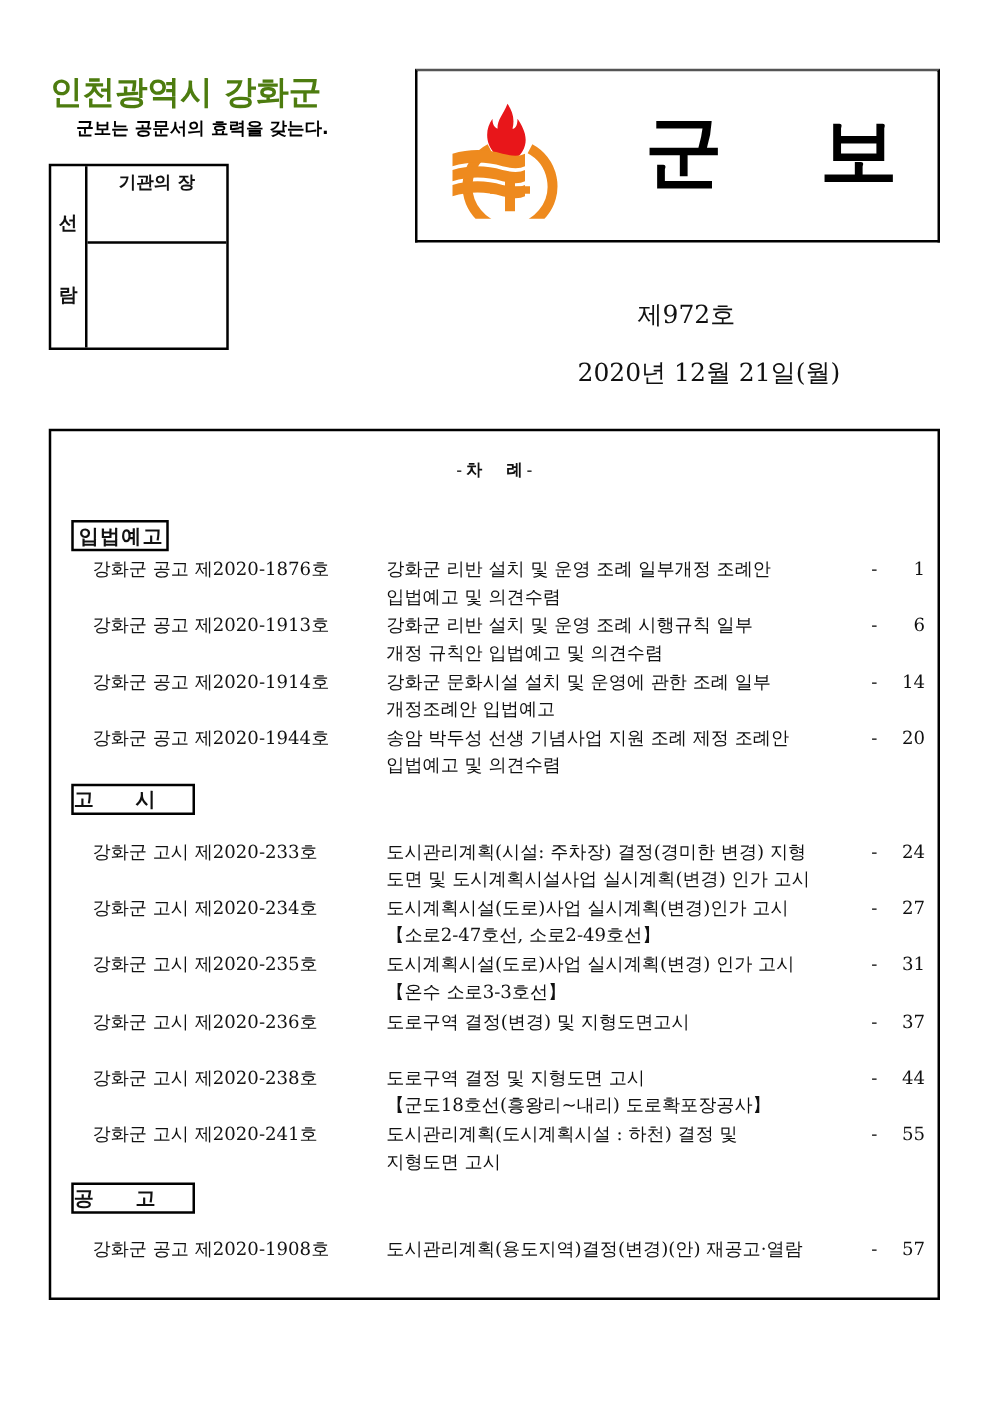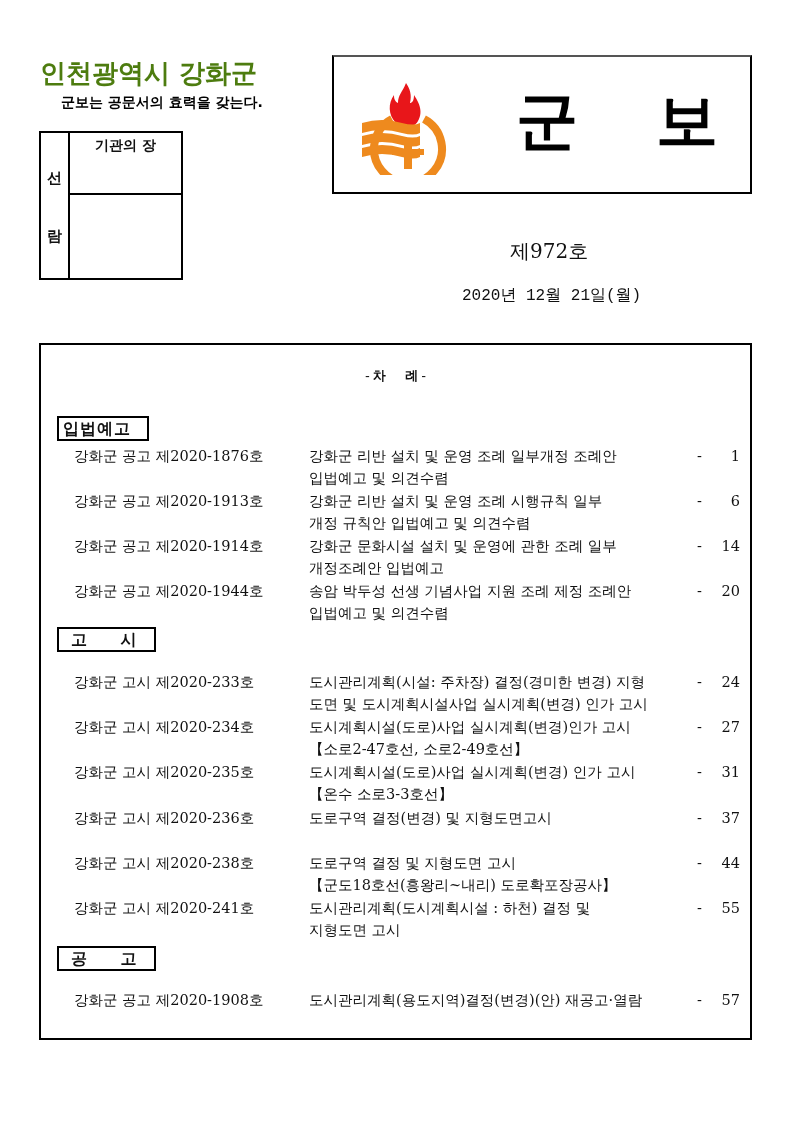--- a/index.html
+++ b/index.html
@@ -44,38 +44,38 @@
   }
   .title-logo { position: absolute; left: 24px; top: 22px; width: 96px; height: 96px; }
   .title-text {
     position: absolute; top: 24px; font-family: "DejaVu Sans", "Liberation Sans", sans-serif;
     font-weight: bold; font-size: 62px; line-height: 80px; color: #000;
   }
   .issue-no {
     left: 510px; top: 238px; font-size: 20px; white-space: nowrap;
   }
   .issue-date {
-    left: 462px; top: 285px; font-size: 16px; white-space: nowrap; font-family: Liberation Mono, monospace;
+    left: 462px; top: 285px; font-size: 20px; white-space: nowrap;
   }
 
   
   .toc-box {
     left: 39px; top: 343px; width: 713px; height: 697px;
     border: 2px solid #000; box-sizing: border-box;
   }
   .toc-title {
     position: absolute; left: 0; right: 0; top: 22px; text-align: center;
     font-family: Liberation Serif, serif; font-weight: bold; font-size: 13px;
     white-space: pre;
   }
   .section-box {
     position: absolute; left: 16px; width: 99px; height: 25px;
     border: 2px solid #000; box-sizing: border-box;
     font-family: "DejaVu Sans", "Liberation Sans", sans-serif; font-weight: bold; font-size: 16px;
-    line-height: 21px; padding-left: 12px; white-space: pre;
+    line-height: 21px; padding-left: 0; white-space: pre;
   }
   .entry { position: absolute; left: 0; right: 0; font-size: 14.5px; line-height: 22.5px; }
   .entry .ref { position: absolute; left: 33px; white-space: nowrap; }
   .entry .desc { position: absolute; left: 268px; width: 380px; white-space: pre; }
   .entry .dash { position: absolute; left: 656px; }
   .entry .page { position: absolute; right: 10px; text-align: right; }
 </style>
 </head>
 <body>
 
@@ -108,21 +108,21 @@
   <span class="title-text" style="left:182px">군</span>
   <span class="title-text" style="left:322px">보</span>
 </div>
 
 <div class="abs issue-no">제972호</div>
 <div class="abs issue-date">2020년 12월 21일(월)</div>
 
 <div class="abs toc-box">
   <div class="toc-title">- 차      례 -</div>
 
-  <div class="section-box" style="top:71px; width:92px; letter-spacing:1px; padding-left:4px;">입법예고</div>
+  <div class="section-box" style="top:71px; width:78px; letter-spacing:1px; padding-left:4px;">입법예고</div>
 
   <div class="entry" style="top:100px">
     <span class="ref">강화군 공고 제2020-1876호</span>
     <span class="desc">강화군 리반 설치 및 운영 조례 일부개정 조례안</span>
     <span class="dash">-</span>
     <span class="page">1</span>
   </div>
   <div class="entry" style="top:122px">
     <span class="desc">입법예고 및 의견수렴</span>
   </div>

